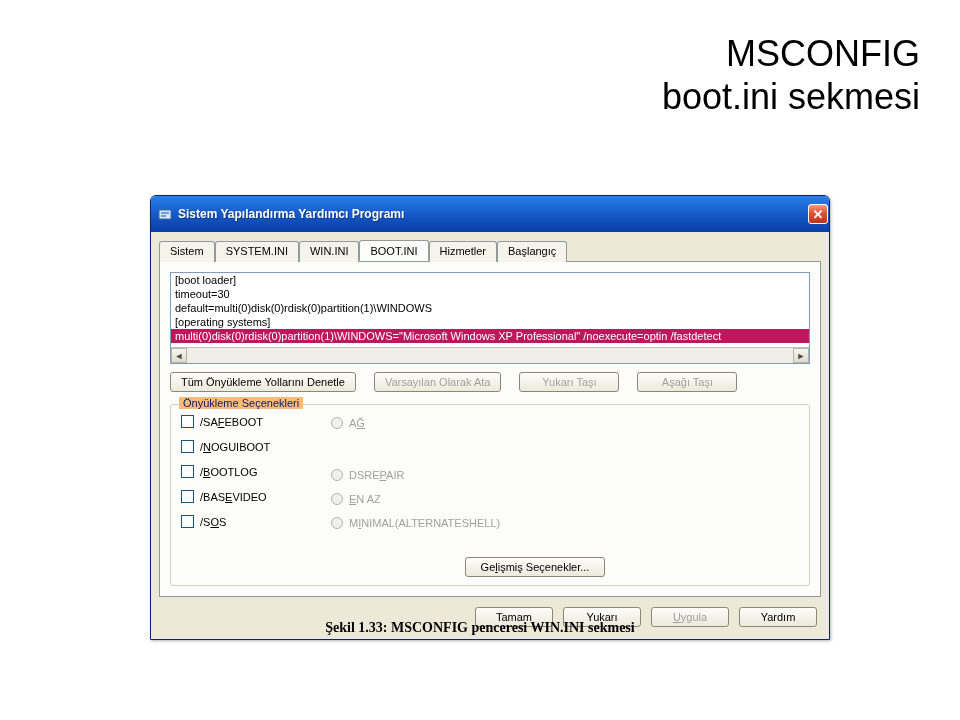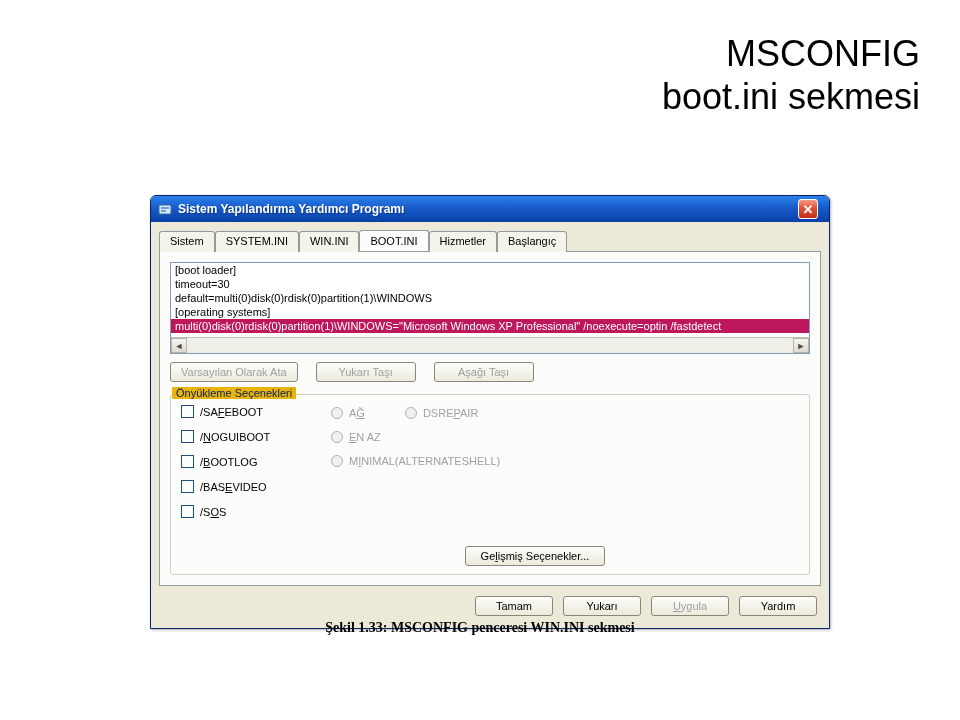--- a/index.html
+++ b/index.html
@@ -28,26 +28,26 @@
     position: absolute;
     left: 150px;
     top: 195px;
     width: 680px;
     background: #ece9d8;
     border: 1px solid #0a246a;
     border-radius: 6px 6px 0 0;
     box-shadow: 1px 1px 3px rgba(0,0,0,.3);
   }
   .titlebar {
-    height: 26px;
+    height: 36px;
     background: linear-gradient(to bottom,#2a80ea 0%,#1659c7 50%,#0a3fa5 100%);
     border-radius: 5px 5px 0 0;
     display: flex;
     align-items: center;
-    padding: 0 11px 0 6px;
+    padding: 0 1px 0 6px;
     color: #fff;
   }
   .titlebar .icon {
     width: 16px;
     height: 16px;
     margin-right: 5px;
     display: inline-flex;
     align-items: center;
     justify-content: center;
   }
@@ -166,22 +166,22 @@
   .groupbox {
     border: 1px solid #d0d0bf;
     border-radius: 3px;
     margin-top: 12px;
     padding: 10px 10px 8px 10px;
     position: relative;
   }
   .groupbox .legend {
     position: absolute;
     top: -8px;
-    left: 1px;
-    background: #eab308;
+    left: 8px;
+    background: #fdba74;
     padding: 0 4px;
     color: #0a246a;
     font-size: 11px;
   }
   .opts-grid {
     display: flex;
   }
   .col-checks {
     width: 150px;
     display: flex;
@@ -212,21 +212,21 @@
     background: #fff;
   }
   .radio .circle {
     width: 12px;
     height: 12px;
     border: 1px solid #b0b0b0;
     border-radius: 50%;
     background: #f0f0f0;
   }
   .radio.disabled, .check.disabled { color: #a0a0a0; }
-  .radio-row-inline { display: flex; gap: 40px; }
+  .radio-row-inline { display: flex; gap: 40px; flex-direction: column; }
   .timeout {
     display: flex;
     align-items: center;
     gap: 6px;
     font-size: 11px;
   }
   .timeout input {
     width: 40px;
     height: 18px;
     border: 1px solid #7f9db9;
@@ -300,20 +300,21 @@
         <div class="line">[operating systems]</div>
         <div class="line selected">multi(0)disk(0)rdisk(0)partition(1)\WINDOWS="Microsoft Windows XP Professional" /noexecute=optin /fastdetect</div>
         <div class="hscroll">
           <div class="arrow">◄</div>
           <div class="track"></div>
           <div class="arrow">►</div>
         </div>
       </div>
 
       <div class="btn-row">
+        <div class="btn" style="min-width:180px"><span>Tüm Önyükleme Yollarını Denetle</span></div>
         <div class="btn disabled"><span>Varsayılan Olarak Ata</span></div>
         <div class="btn disabled" style="min-width:100px"><span>Yukarı Taşı</span></div>
         <div class="btn disabled" style="min-width:100px"><span>Aşağı Taşı</span></div>
       </div>
 
       <div class="groupbox">
         <div class="legend">Önyükleme Seçenekleri</div>
 
         <div class="opts-grid">
           <div class="col-checks">

